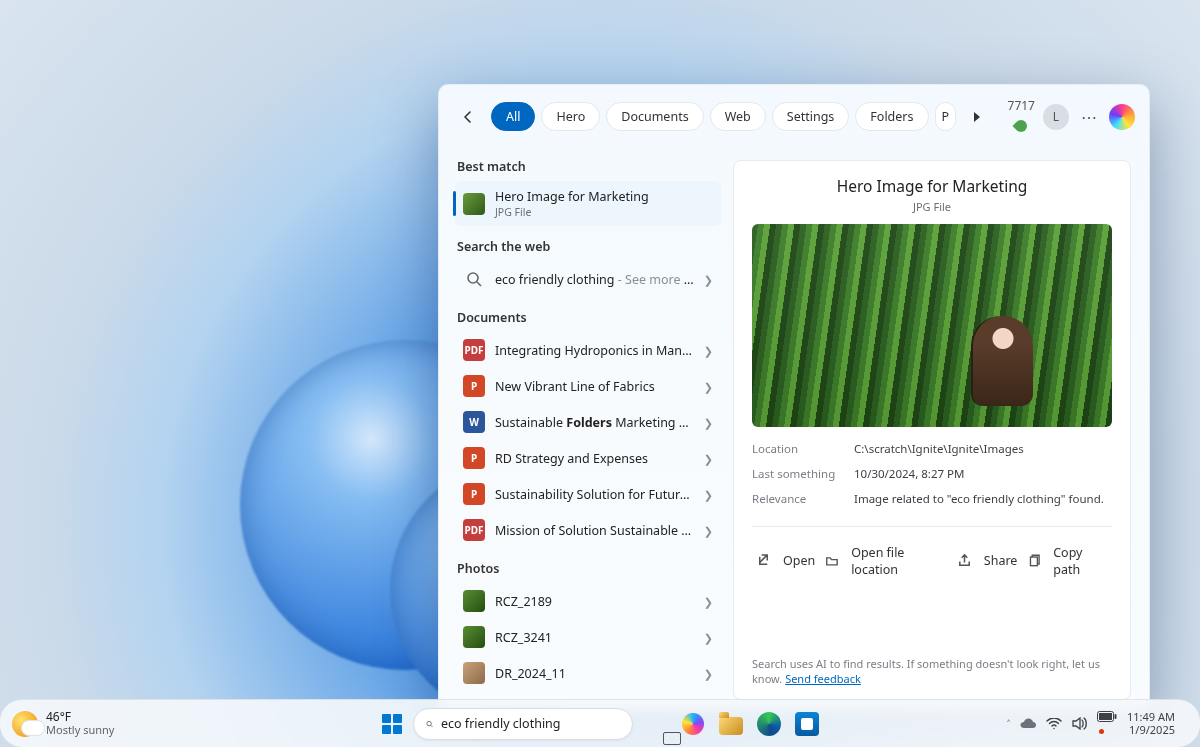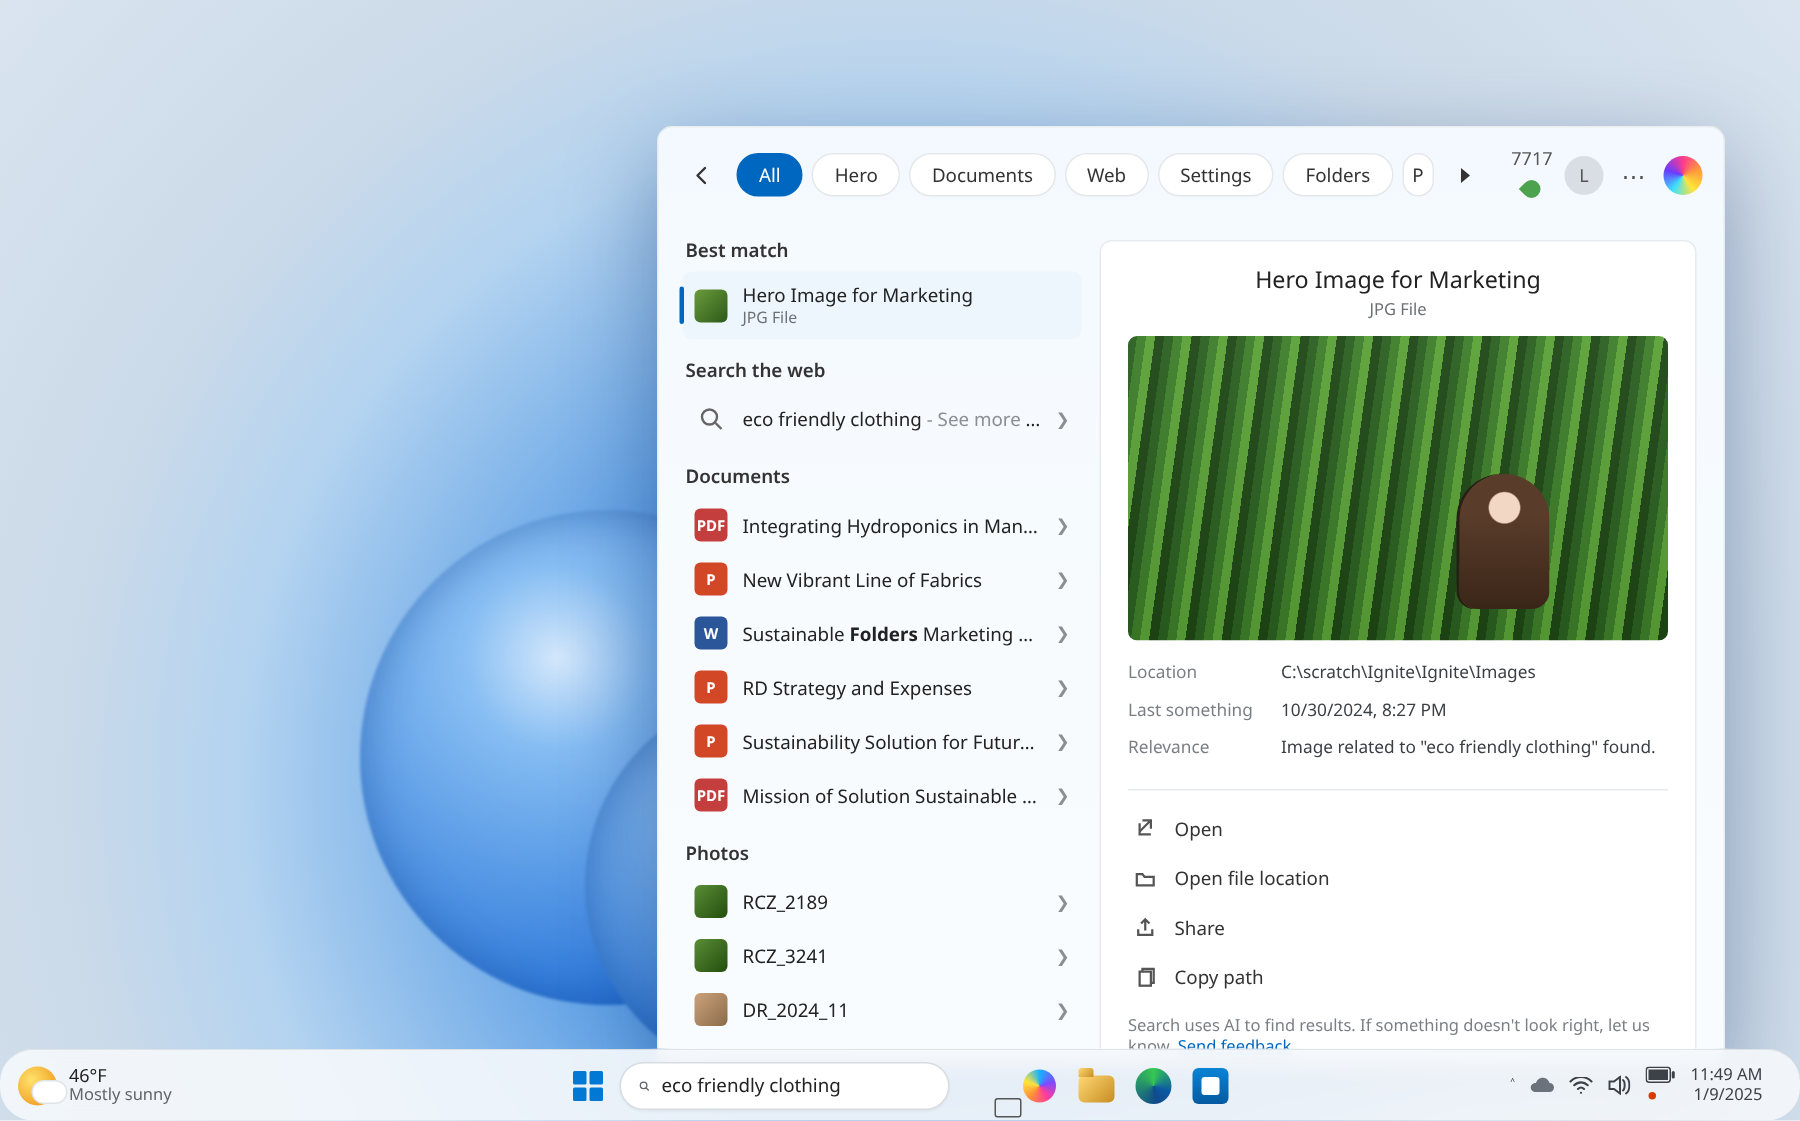--- a/index.html
+++ b/index.html
@@ -91,21 +91,21 @@
     content:"";position:absolute;right:22%;bottom:10%;width:60px;height:90px;
     background: radial-gradient(circle at 50% 25%, #f2d8c4 0 10px, transparent 11px),
                 linear-gradient(180deg,#5a3c2a 30%, #3a2618 100%);
     border-radius:30px 30px 12px 12px;
     box-shadow:-2px 0 0 #2b1e14;
   }
   .meta{display:grid;grid-template-columns:92px 1fr;row-gap:10px;column-gap:10px;font-size:11.5px;margin-bottom:18px;}
   .meta .k{color:#7a7f85;}
   .meta .v{color:#3a3f45;}
   .divider{height:1px;background:#e6e9ed;margin:2px 0 10px;}
-  .actions{display:flex;flex-direction:column;gap:2px;margin-bottom:10px;}
+  .actions{display:flex;flex-direction:row;gap:2px;margin-bottom:10px;}
   .act{display:flex;align-items:center;gap:12px;padding:7px 4px;border-radius:6px;cursor:pointer;color:#333;font-size:12.5px;}
   .act svg{width:15px;height:15px;stroke:#555;fill:none;stroke-width:1.6;}
   .ai-note{font-size:11px;color:#7a7f85;margin-top:auto;line-height:1.35;}
   .ai-note a{color:#0067c0;text-decoration:underline;cursor:pointer;}
 
   
   .taskbar{
     position:absolute;left:0;right:0;bottom:0;height:48px;
     background:rgba(244,247,251,.92);backdrop-filter:blur(6px);
     border-top:1px solid rgba(0,0,0,.08);

